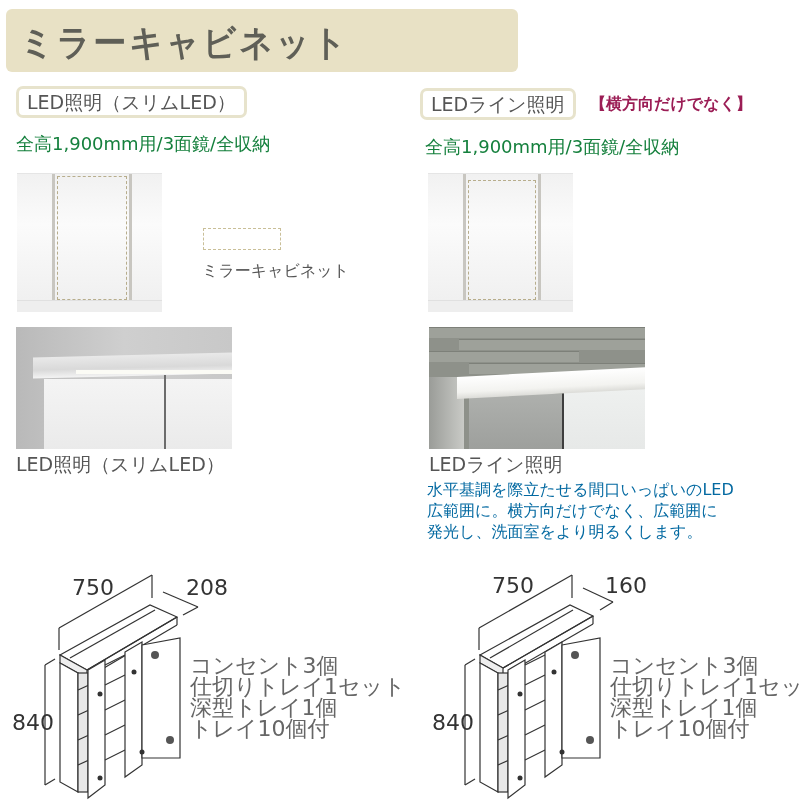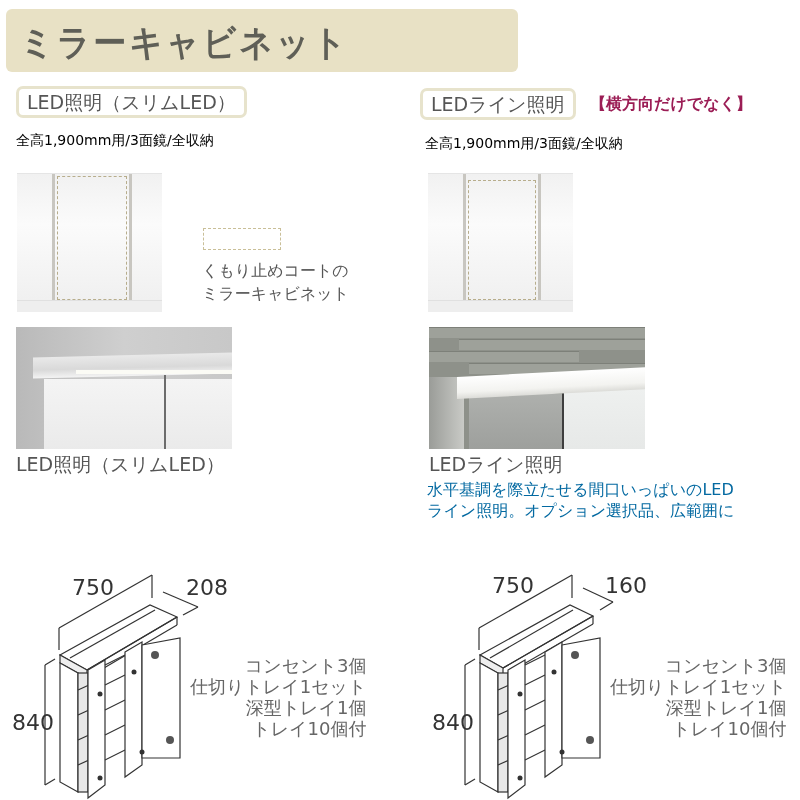--- a/index.html
+++ b/index.html
@@ -16,21 +16,21 @@
     transform: scaleX(0.92); transform-origin: left center;
   }
 
   .tag {
     position: absolute; height: 32px; border: 3px solid #e7e3cc; border-radius: 7px;
     background: #ffffff; font-size: 19px; color: #555555; line-height: 26px; padding: 0 8px;
     white-space: nowrap;
   }
   .option-label { position: absolute; font-size: 16px; color: #9b1d55; white-space: nowrap; font-weight: bold; }
 
-  .spec { position: absolute; font-size: 14px; color: #000000; white-space: nowrap; }
+  .spec { position: absolute; font-size: 18px; color: #15803d; white-space: nowrap; }
 
   
   .cab-front { position: absolute; width: 145px; height: 146px; background: #f6f6f6; }
   .cab-front .panel { position: absolute; top: 8px; height: 126px; background: linear-gradient(180deg,#f1f1f1,#fbfbfb 40%,#f0f0f0); }
   .cab-front .top-edge { position: absolute; left: 0; top: 0; right: 0; height: 8px; background: #ffffff; border-bottom: 1px solid #e5e5e5; }
   .cab-front .base { position: absolute; left: 0; bottom: 0; right: 0; height: 12px; background: #eeeeee; border-top: 1px solid #e0e0e0; }
   .cab-front .gap { position: absolute; top: 8px; width: 3px; height: 126px; background: #c8c6c0; }
   .cab-front .coat { position: absolute; border: 1px dashed #b7ad8c; }
 
   .legend-box { position: absolute; left: 203px; top: 228px; width: 78px; height: 22px; border: 1px dashed #c9bf98; }
@@ -50,21 +50,21 @@
   .photo2 .shelf { position: absolute; left: 28px; top: 45px; width: 190px; height: 22px; background: linear-gradient(180deg,#ffffff,#f3f3f0 70%,#dcdcd8); transform: skewY(-3deg); }
   .photo2 .door-left { position: absolute; left: 40px; top: 67px; width: 94px; height: 60px; background: linear-gradient(180deg,#aeb0ad,#9c9e9b); }
   .photo2 .door-right { position: absolute; left: 135px; top: 62px; width: 81px; height: 65px; background: linear-gradient(180deg,#eef0ef,#e6e8e7); }
   .photo2 .seam { position: absolute; left: 133px; top: 62px; width: 2px; height: 65px; background: #3e3e3e; }
 
   .caption { position: absolute; font-size: 19px; color: #555555; white-space: nowrap; }
   .desc { position: absolute; left: 427px; top: 479px; font-size: 16px; color: #0369a1; line-height: 21px; white-space: nowrap; }
 
   
   .dim { position: absolute; font-size: 22px; color: #333333; white-space: nowrap; }
-  .features { position: absolute; font-size: 18px; color: #666666; line-height: 21px; white-space: nowrap; text-align: right; }
+  .features { position: absolute; font-size: 22px; color: #666666; line-height: 21px; white-space: nowrap; }
   svg.diagram { position: absolute; overflow: visible; }
 </style>
 </head>
 <body>
 
 <div class="title-bar">
   <span>ミラーキャビネット</span>
 </div>
 
 <div class="tag" style="left:16px; top:86px;">LED照明（スリムLED）</div>
@@ -76,21 +76,20 @@
   <div class="gap" style="left:35px;"></div>
   <div class="panel" style="left:38px; width:74px;"></div>
   <div class="gap" style="left:112px;"></div>
   <div class="panel" style="left:115px; width:30px;"></div>
   <div class="coat" style="left:40px; top:10px; width:70px; height:124px;"></div>
   <div class="base"></div>
 </div>
 
 <div class="legend-box"></div>
 <div class="note-text" style="left:202px; top:259px;">
-  <div>くもり止めコートの</div>
   <div>ミラーキャビネット</div>
 </div>
 
 <div class="photo photo1">
   <div class="shelf"></div>
   <div class="glow"></div>
   <div class="door" style="left:28px; width:120px;"></div>
   <div class="door" style="left:150px; width:66px;"></div>
   <div class="seam"></div>
 </div>
@@ -176,21 +175,22 @@
   <div class="brick" style="left:40px; top:36px; width:176px;"></div>
   <div class="wallshade"></div>
   <div class="door-left"></div>
   <div class="door-right"></div>
   <div class="seam"></div>
   <div class="shelf"></div>
 </div>
 <div class="caption" style="left:429px; top:452px;">LEDライン照明</div>
 <div class="desc">
   <div>水平基調を際立たせる間口いっぱいのLED</div>
-  <div>ライン照明。オプション選択品、広範囲に</div>
+  <div>広範囲に。横方向だけでなく、広範囲に</div>
+  <div>発光し、洗面室をより明るくします。</div>
 </div>
 
 <div class="dim" style="left:492px; top:573px;">750</div>
 <div class="dim" style="left:605px; top:573px;">160</div>
 <div class="dim" style="left:432px; top:710px;">840</div>
 
 <svg class="diagram" style="left:460px; top:570px;" width="170" height="230" viewBox="0 0 170 230">
   <g fill="none" stroke="#333" stroke-width="1.2">
     <line x1="19" y1="58" x2="112" y2="5"></line>
     <line x1="112" y1="5" x2="112" y2="28"></line>

